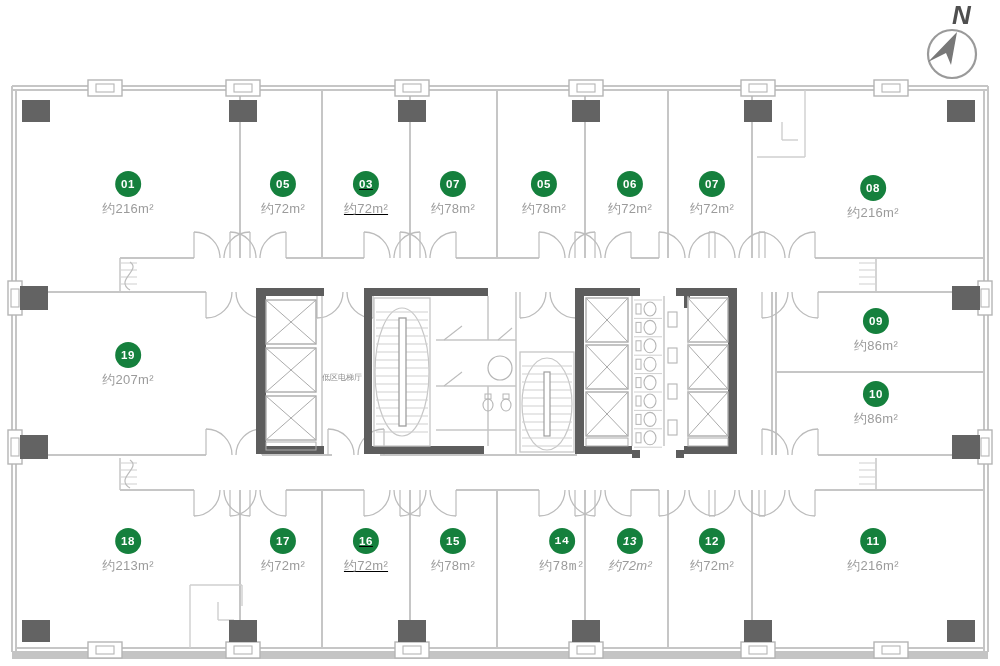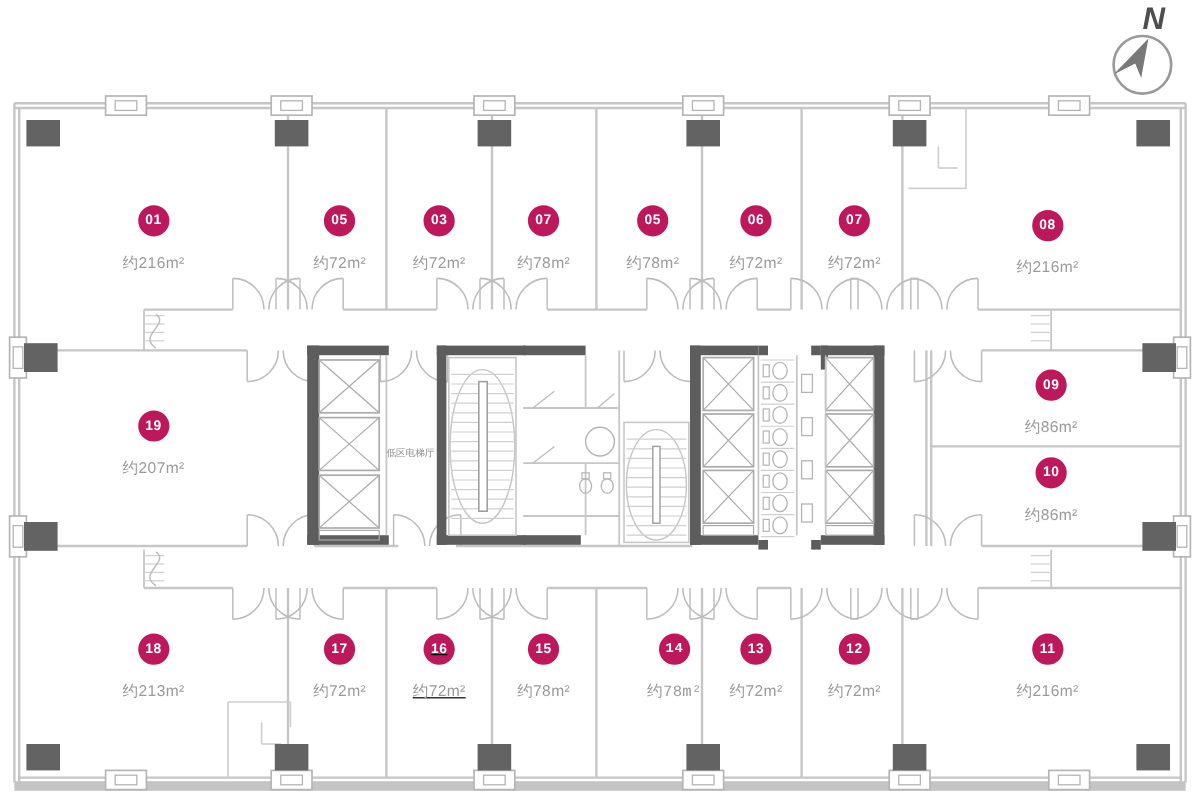--- a/index.html
+++ b/index.html
@@ -1,22 +1,22 @@
 <!DOCTYPE html>
 <html><head>
 <meta charset="utf-8">
 <style>
   html,body{margin:0;padding:0;background:#ffffff;}
   .stage{position:relative;width:1000px;height:666px;background:#ffffff;overflow:hidden;
          font-family:"Liberation Sans",sans-serif;}
   .stage svg{position:absolute;left:0;top:0;}
   .unit{position:absolute;transform:translateX(-50%);text-align:center;}
-  .unit .badge{width:26px;height:26px;border-radius:50%;background:#be185d;color:#ffffff;
+  .unit .badge{width:26px;height:26px;border-radius:50%;background:#15803d;color:#ffffff;
                font-size:11.5px;font-weight:bold;line-height:26px;margin:0 auto;letter-spacing:.5px;}
-  .unit .area{margin-top:13px;font-size:13px;color:#9b9b9b;letter-spacing:.3px;white-space:nowrap;}
+  .unit .area{margin-top:3px;font-size:13px;color:#9b9b9b;letter-spacing:.3px;white-space:nowrap;}
   .core-label{position:absolute;font-size:8px;color:#8d8d8d;white-space:nowrap;}
   .compass{position:absolute;left:918px;top:0;width:80px;height:84px;}
   .compass .n{position:absolute;left:34px;top:0px;font-size:26px;font-style:italic;
               font-weight:600;color:#4f4f4f;}
 </style>
 </head>
 <body>
 
 <div class="stage">
   <svg id="plan" width="1000" height="666" viewBox="0 0 1000 666">
@@ -375,21 +375,21 @@
 
   <div id="units-layer">
       <div class="unit" style="left: 128px; top: 171px;">
         <div class="badge">01</div>
         <div class="area">约216m²</div>
       </div>
       <div class="unit" style="left: 283px; top: 171px;">
         <div class="badge">05</div>
         <div class="area">约72m²</div>
       </div>
-      <div class="unit" style="left: 366px; top: 171px;">
+      <div class="unit" style="left: 366px; top: 171px; text-decoration: underline;">
         <div class="badge">03</div>
         <div class="area">约72m²</div>
       </div>
       <div class="unit" style="left: 453px; top: 171px;">
         <div class="badge">07</div>
         <div class="area">约78m²</div>
       </div>
       <div class="unit" style="left: 544px; top: 171px;">
         <div class="badge">05</div>
         <div class="area">约78m²</div>
@@ -415,21 +415,21 @@
         <div class="area">约86m²</div>
       </div>
       <div class="unit" style="left: 873px; top: 528px;">
         <div class="badge">11</div>
         <div class="area">约216m²</div>
       </div>
       <div class="unit" style="left: 712px; top: 528px;">
         <div class="badge">12</div>
         <div class="area">约72m²</div>
       </div>
-      <div class="unit" style="left: 630px; top: 528px;">
+      <div class="unit" style="left: 630px; top: 528px; font-style: italic;">
         <div class="badge">13</div>
         <div class="area">约72m²</div>
       </div>
       <div class="unit" style="left: 562px; top: 528px; font-family: Liberation Mono, monospace;">
         <div class="badge">14</div>
         <div class="area">约78m²</div>
       </div>
       <div class="unit" style="left: 453px; top: 528px;">
         <div class="badge">15</div>
         <div class="area">约78m²</div>

